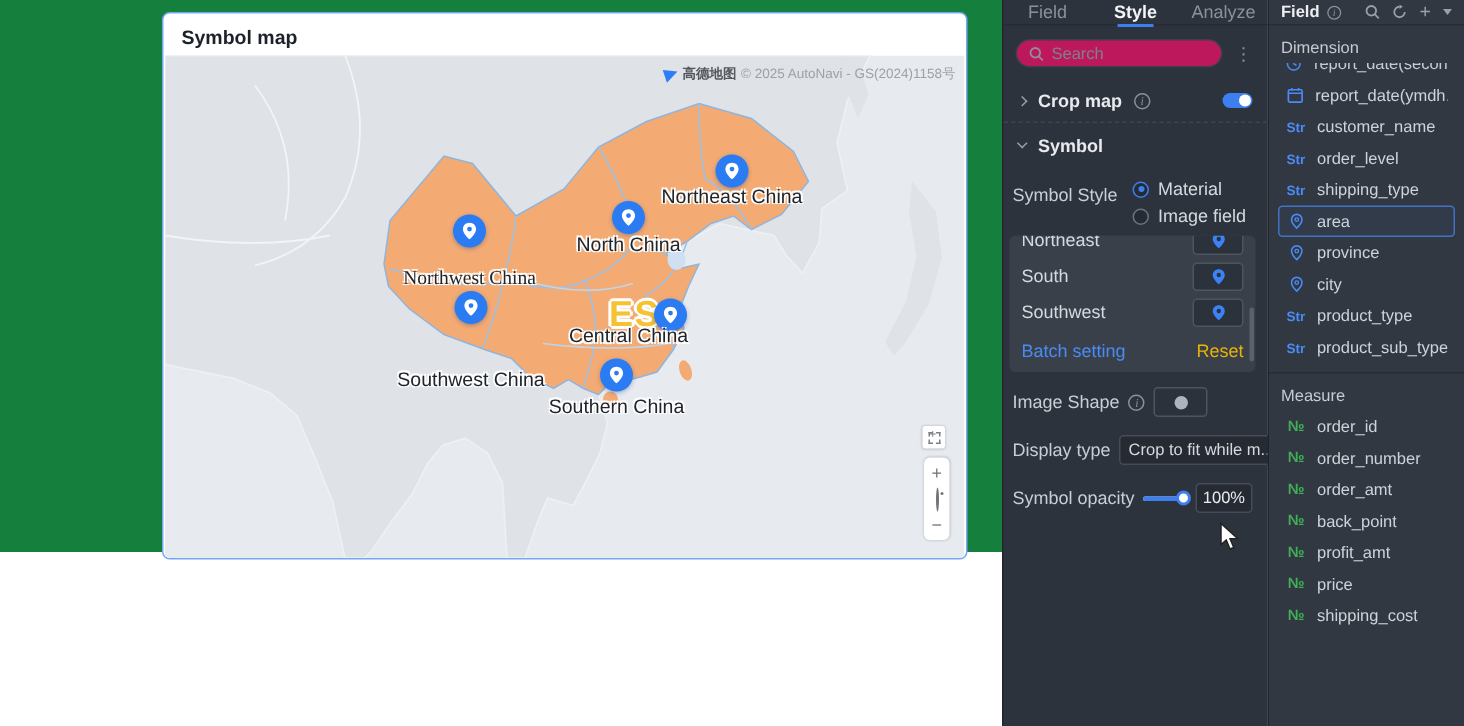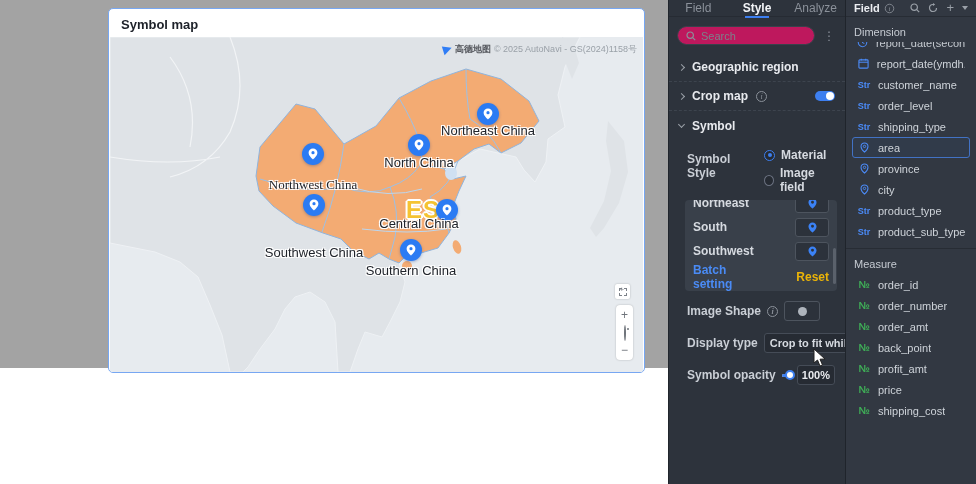--- a/index.html
+++ b/index.html
@@ -1,20 +1,20 @@
 <!DOCTYPE html>
 <html><head>
 <meta charset="utf-8">
 <style>
   * { margin:0; padding:0; box-sizing:border-box; }
   html,body { width:976px; height:484px; background:#fff; font-family:"Liberation Sans", sans-serif; overflow:hidden; }
   .app { position:relative; width:976px; height:484px; }
 
   
-  .canvas { position:absolute; left:0; top:0; width:668px; height:368px; background:#a3a3a3; }
+  .canvas { position:absolute; left:0; top:0; width:668px; height:368px; background:#15803d; }
   .card { position:absolute; left:108px; top:8px; width:537px; height:365px; background:#fff;
           border:1px solid #77a7f2; border-radius:5px; overflow:hidden; }
   .card-title { position:absolute; left:12px; top:8px; font-size:13px; font-weight:bold; color:#1d2129; }
   .map { position:absolute; left:1px; top:28px; width:533px; height:335px; }
   .map svg.base { position:absolute; left:0; top:0; }
 
   .attribution { position:absolute; top:6px; right:6px; font-size:9px; color:#9aa1a8; display:flex; align-items:center; gap:3px; }
   .attribution .brand { color:#55585e; font-weight:bold; font-size:9px; }
   .logo-tri { width:0; height:0; border-left:9px solid #2f7df6; border-top:4px solid transparent; border-bottom:5px solid transparent; transform:rotate(-18deg); display:inline-block; }
 
@@ -54,21 +54,21 @@
   .section .lbl { font-weight:bold; font-size:12px; color:#e8eaee; }
   .chev { display:inline-block; width:5px; height:5px; border:solid #9aa0a8; border-width:1.5px 1.5px 0 0; }
   .chev.right { transform:rotate(45deg); }
   .chev.down { transform:rotate(135deg); margin-top:-2px; }
   .info { display:inline-block; width:11px; height:11px; border:1px solid #8b919a; border-radius:50%; color:#8b919a;
           font-size:8px; line-height:9px; text-align:center; font-style:italic; font-family:"Liberation Serif",serif; }
   .spacer { flex:1; }
   .toggle { width:20px; height:10px; background:#3d7ff0; border-radius:5px; position:relative; cursor:pointer; }
   .toggle:after { content:""; position:absolute; right:1px; top:1px; width:8px; height:8px; background:#fff; border-radius:50%; }
 
-  .sym-body { padding:4px 8px 0 16px;font-weight:bold; }
+  .sym-body { padding:4px 8px 0 4px; }
   .sym-style-row { display:flex; padding:4px 2px 6px 2px; gap:10px; }
   .sym-style-row .lbl { color:#c9ced5; font-size:12px; padding-top:4px; }
   .radios { display:flex; flex-direction:column; gap:4px; }
   .radio { display:flex; align-items:center; gap:6px; cursor:pointer; color:#d6dae0; font-size:12px; }
   .radio .dot { width:11px; height:11px; border-radius:50%; border:1px solid #6b7280; position:relative; background:#262b33; }
   .radio.sel .dot { border-color:#3d7ff0; }
   .radio.sel .dot:after { content:""; position:absolute; left:2.5px; top:2.5px; width:4px; height:4px; border-radius:50%; background:#3d7ff0; }
 
   .region-list { background:#39404a; border-radius:4px; overflow:hidden; position:relative; }
   .region-scroll { max-height:116px; overflow:hidden; padding:0 8px; }
@@ -230,24 +230,20 @@
         <svg width="10" height="10" viewBox="0 0 10 10">
             <circle cx="4.2" cy="4.2" r="3.2" fill="none" stroke="#8b919a" stroke-width="1.2"></circle>
             <line x1="6.7" y1="6.7" x2="9.2" y2="9.2" stroke="#8b919a" stroke-width="1.2"></line>
           </svg>
         <input type="text" placeholder="Search" style="">
       </div>
       <div class="kebab">⋮</div>
     </div>
 
 
-    <div class="section">
-      <span class="chev right"></span>
-      <span class="lbl">Geographic region</span>
-    </div>
 
     <div class="section">
       <span class="chev right"></span>
       <span class="lbl">Crop map</span>
       <span class="info">i</span>
       <span class="spacer"></span>
       <span class="toggle"></span>
     </div>
 
     <div class="section" style="border-bottom:none;">

